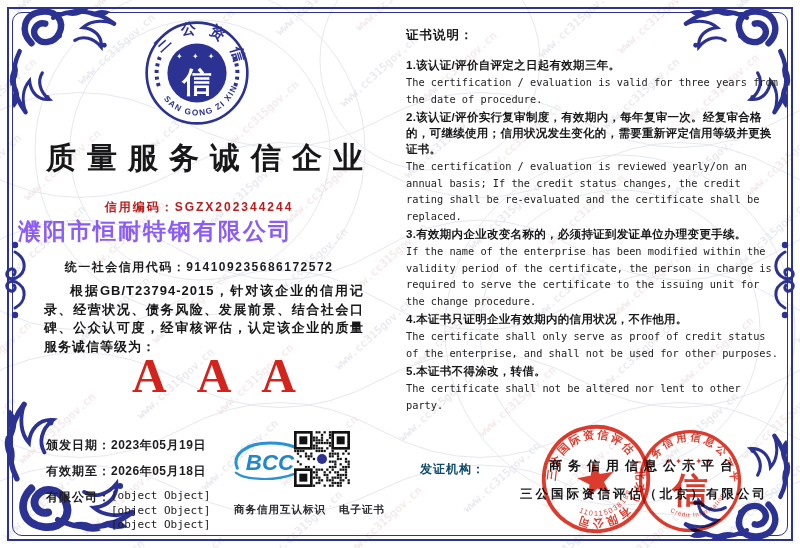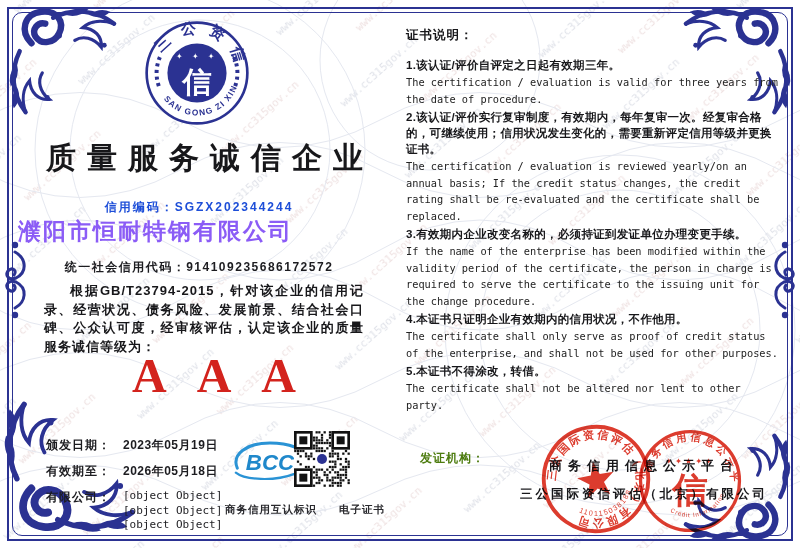--- a/index.html
+++ b/index.html
@@ -22,51 +22,51 @@
   .edge-orn.right{right:2px;top:238px;transform:scaleX(-1);}
 
   
   .logo{position:absolute;left:144px;top:20px;width:106px;height:106px;}
   .title{
     position:absolute;left:18px;top:138px;width:362px;text-align:center;
     font-family:"Liberation Serif","DejaVu Serif",serif;font-weight:900;
     font-size:30px;letter-spacing:11px;padding-left:11px;color:#17171a;
   }
   .credit-line{position:absolute;left:18px;top:199px;width:362px;text-align:center;
-    font-size:12px;font-weight:700;letter-spacing:2px;color:#1d4ed8;}
+    font-size:12px;font-weight:700;letter-spacing:2px;color:#b91c1c;}
   .company{position:absolute;left:18px;top:216px;width:362px;text-align:left;
     font-size:23px;font-weight:900;letter-spacing:2px;color:#8b5cf6;}
   .uscc-line{position:absolute;left:18px;top:259px;width:362px;text-align:center;
     font-size:12px;font-weight:700;letter-spacing:1.5px;color:#1c1c20;}
   .para{position:absolute;left:44px;top:282px;width:320px;font-size:13px;font-weight:700;
     line-height:18.5px;letter-spacing:1px;color:#17171a;text-align:justify;text-indent:2em;}
   .rating{position:absolute;left:18px;top:348px;width:362px;text-align:center;
     font-family:"Liberation Serif","DejaVu Serif",serif;font-weight:700;
     font-size:48px;letter-spacing:30px;padding-left:30px;color:#d3231d;}
   .foot-rows{position:absolute;left:46px;top:437px;font-size:12px;color:#1c1c20;}
-  .foot-row{display:flex;margin-bottom:9px;gap:12px;}
+  .foot-row{display:flex;margin-bottom:9px;}
   .foot-row .lbl{font-weight:700;letter-spacing:1px;white-space:nowrap;}
   .foot-row .val{font-weight:700;letter-spacing:.5px;}
   .urls{font-family:"DejaVu Sans Mono","Liberation Mono",monospace;font-weight:400;}
   .urls .url{font-size:11px;line-height:14.5px;letter-spacing:0;text-align:center;}
   .bcc{position:absolute;left:224px;top:434px;width:92px;height:52px;}
-  .bcc-label{position:absolute;left:216px;top:503px;width:110px;text-align:center;
+  .bcc-label{position:absolute;left:216px;top:503px;width:110px;text-align:right;
     font-size:10.5px;font-weight:700;letter-spacing:1px;color:#2a2a2e;}
   .qr{position:absolute;left:294px;top:431px;width:56px;height:56px;}
   .qr-label{position:absolute;left:290px;top:503px;width:64px;text-align:center;
     font-size:10.5px;font-weight:700;letter-spacing:1px;color:#2a2a2e;padding-left:40px;}
 
   
   .instructions{position:absolute;left:406px;top:27px;width:376px;color:#17171a;}
   .instr-title{font-size:12.5px;font-weight:700;letter-spacing:1px;margin-bottom:13px;}
   .instr-item .cn{font-size:11.5px;font-weight:700;line-height:16px;letter-spacing:.3px;}
   .instr-item .en{font-family:"DejaVu Sans Mono","Liberation Mono",monospace;
     font-size:10.3px;line-height:16.5px;color:#222;margin:1px 0 2px 0;}
-  .issuer-label{position:absolute;left:420px;top:450px;font-size:12px;font-weight:700;
-    letter-spacing:1px;color:#4d7c0f;}
+  .issuer-label{position:absolute;left:420px;top:461px;font-size:12px;font-weight:700;
+    letter-spacing:1px;color:#0c4a6e;}
   .issuer-line1{position:absolute;left:516px;top:457px;width:256px;text-align:center;
     font-size:13px;font-weight:700;letter-spacing:6px;color:#17171a;}
   .issuer-line2{position:absolute;left:496px;top:486px;width:296px;text-align:center;
     font-size:12.5px;font-weight:700;letter-spacing:3px;color:#17171a;}
   .seal{position:absolute;mix-blend-mode:multiply;opacity:.92;}
   .seal1{left:538px;top:421px;width:116px;height:116px;transform:rotate(-10deg);}
   .seal2{left:634px;top:425px;width:112px;height:112px;}
 </style>
 </head>
 <body>

